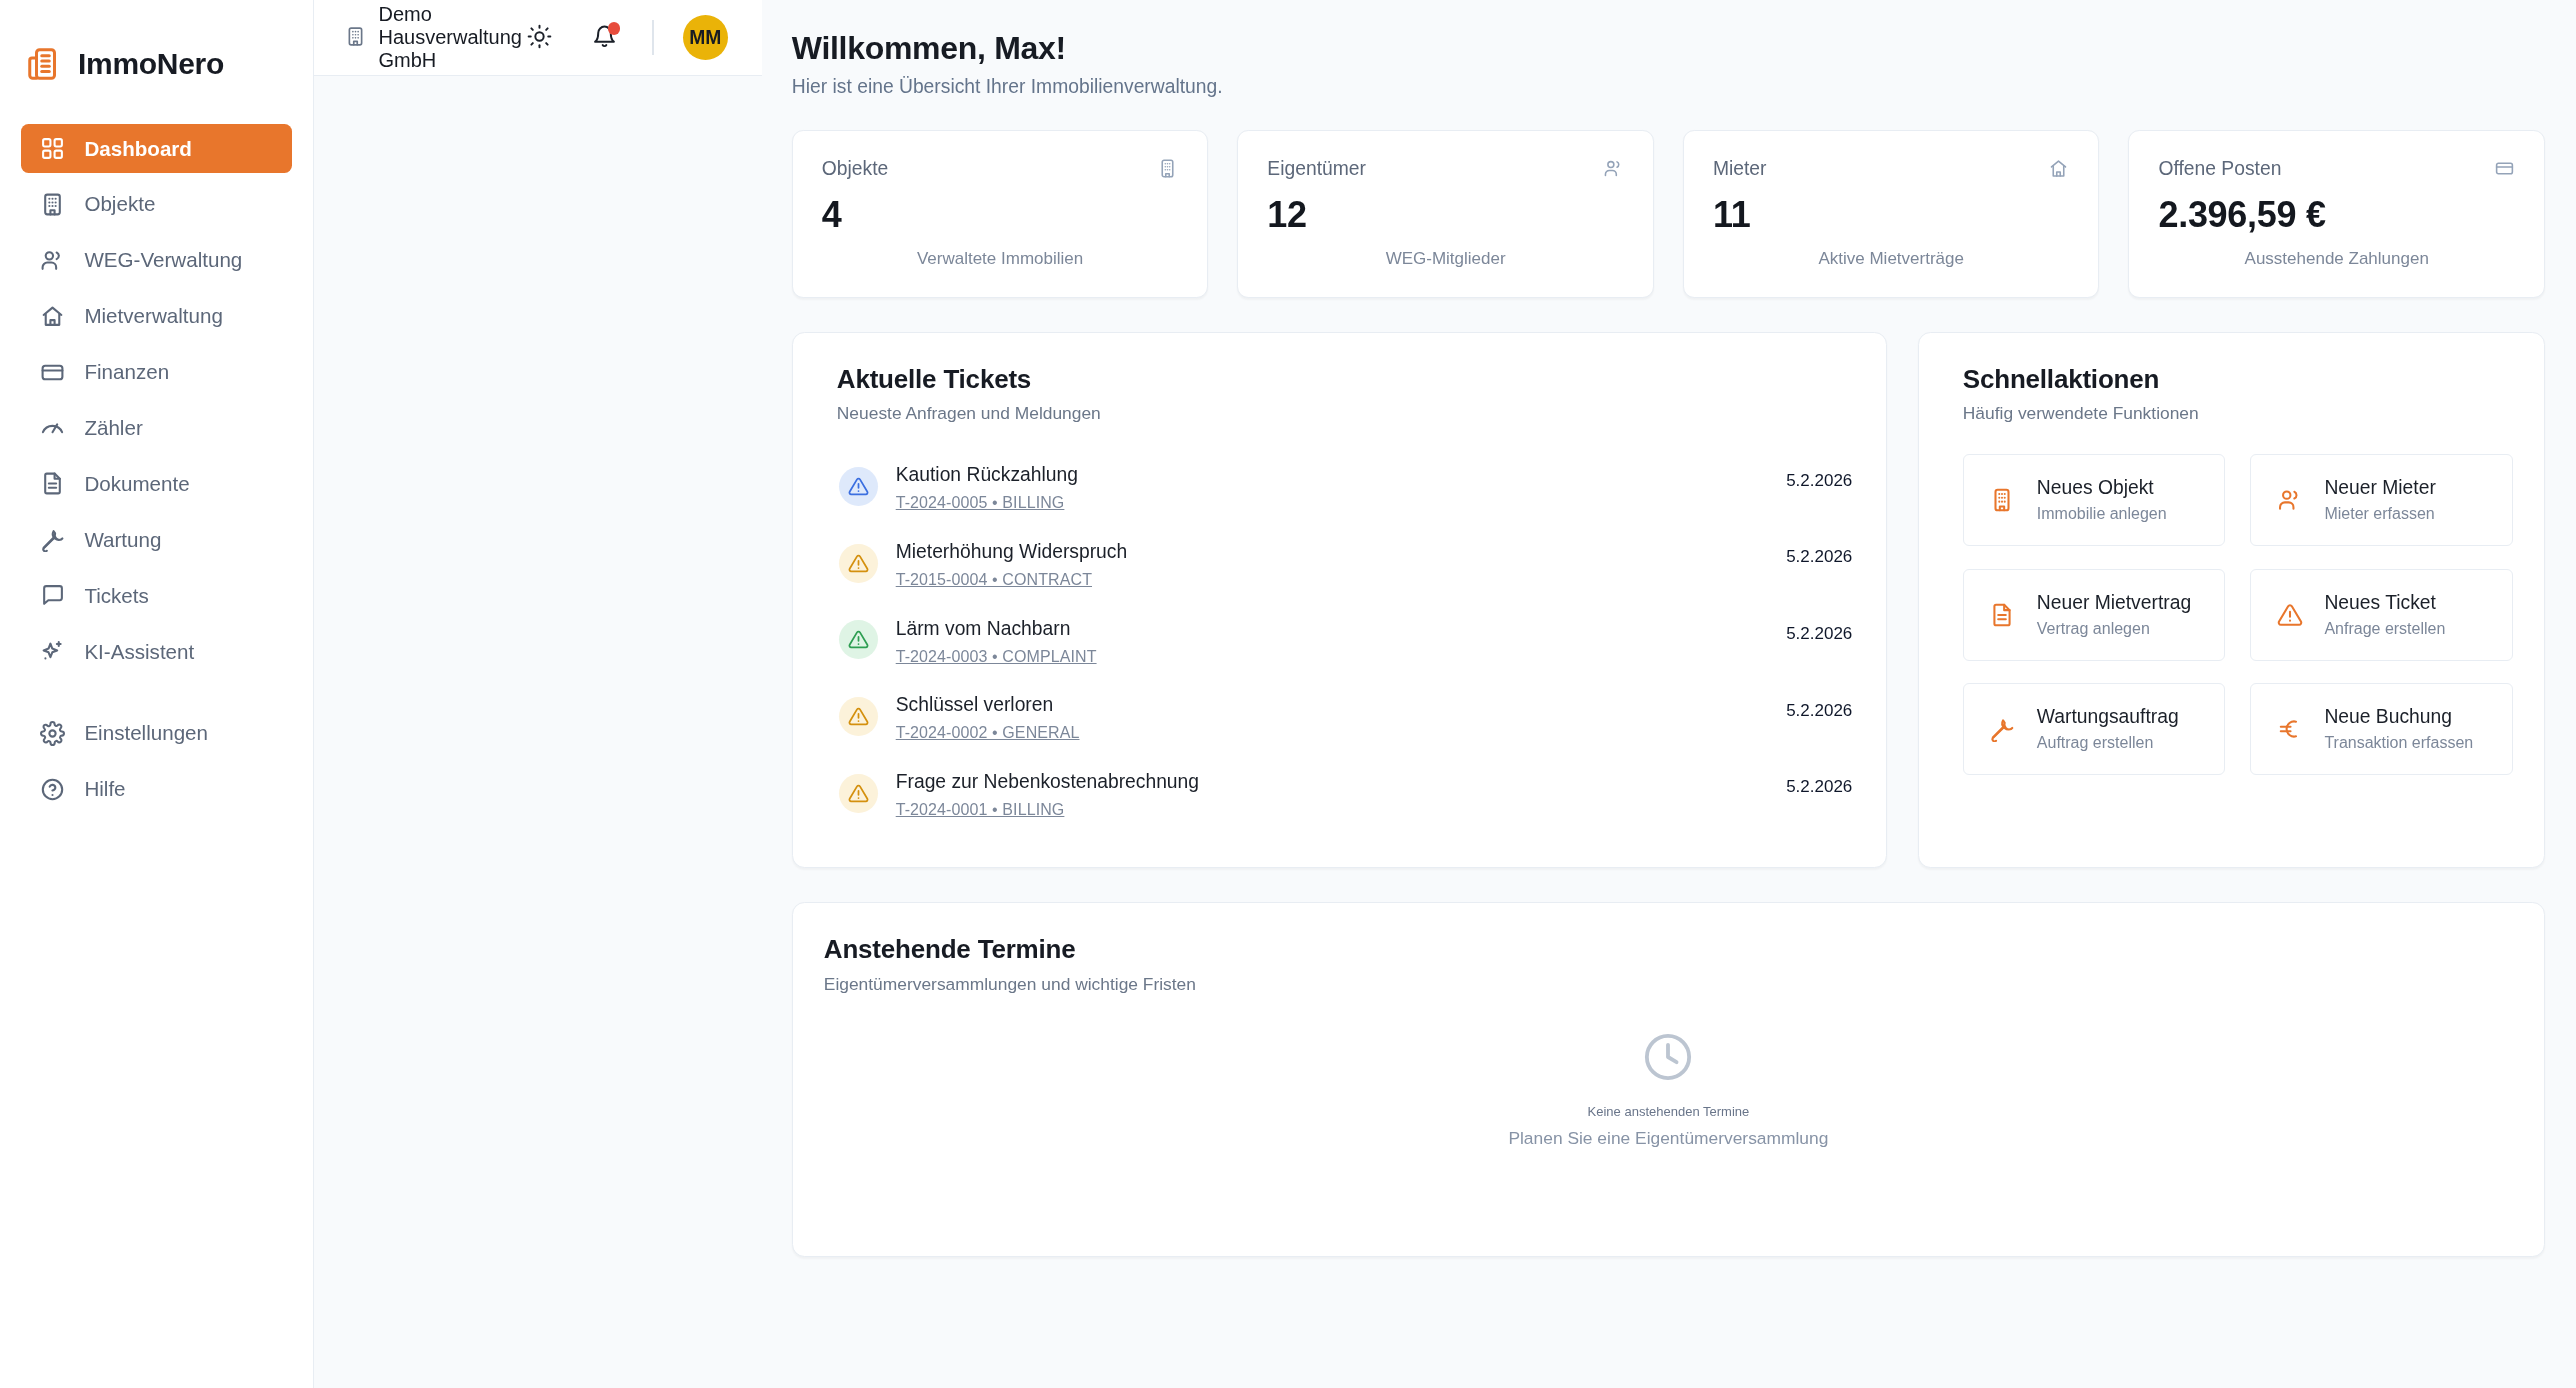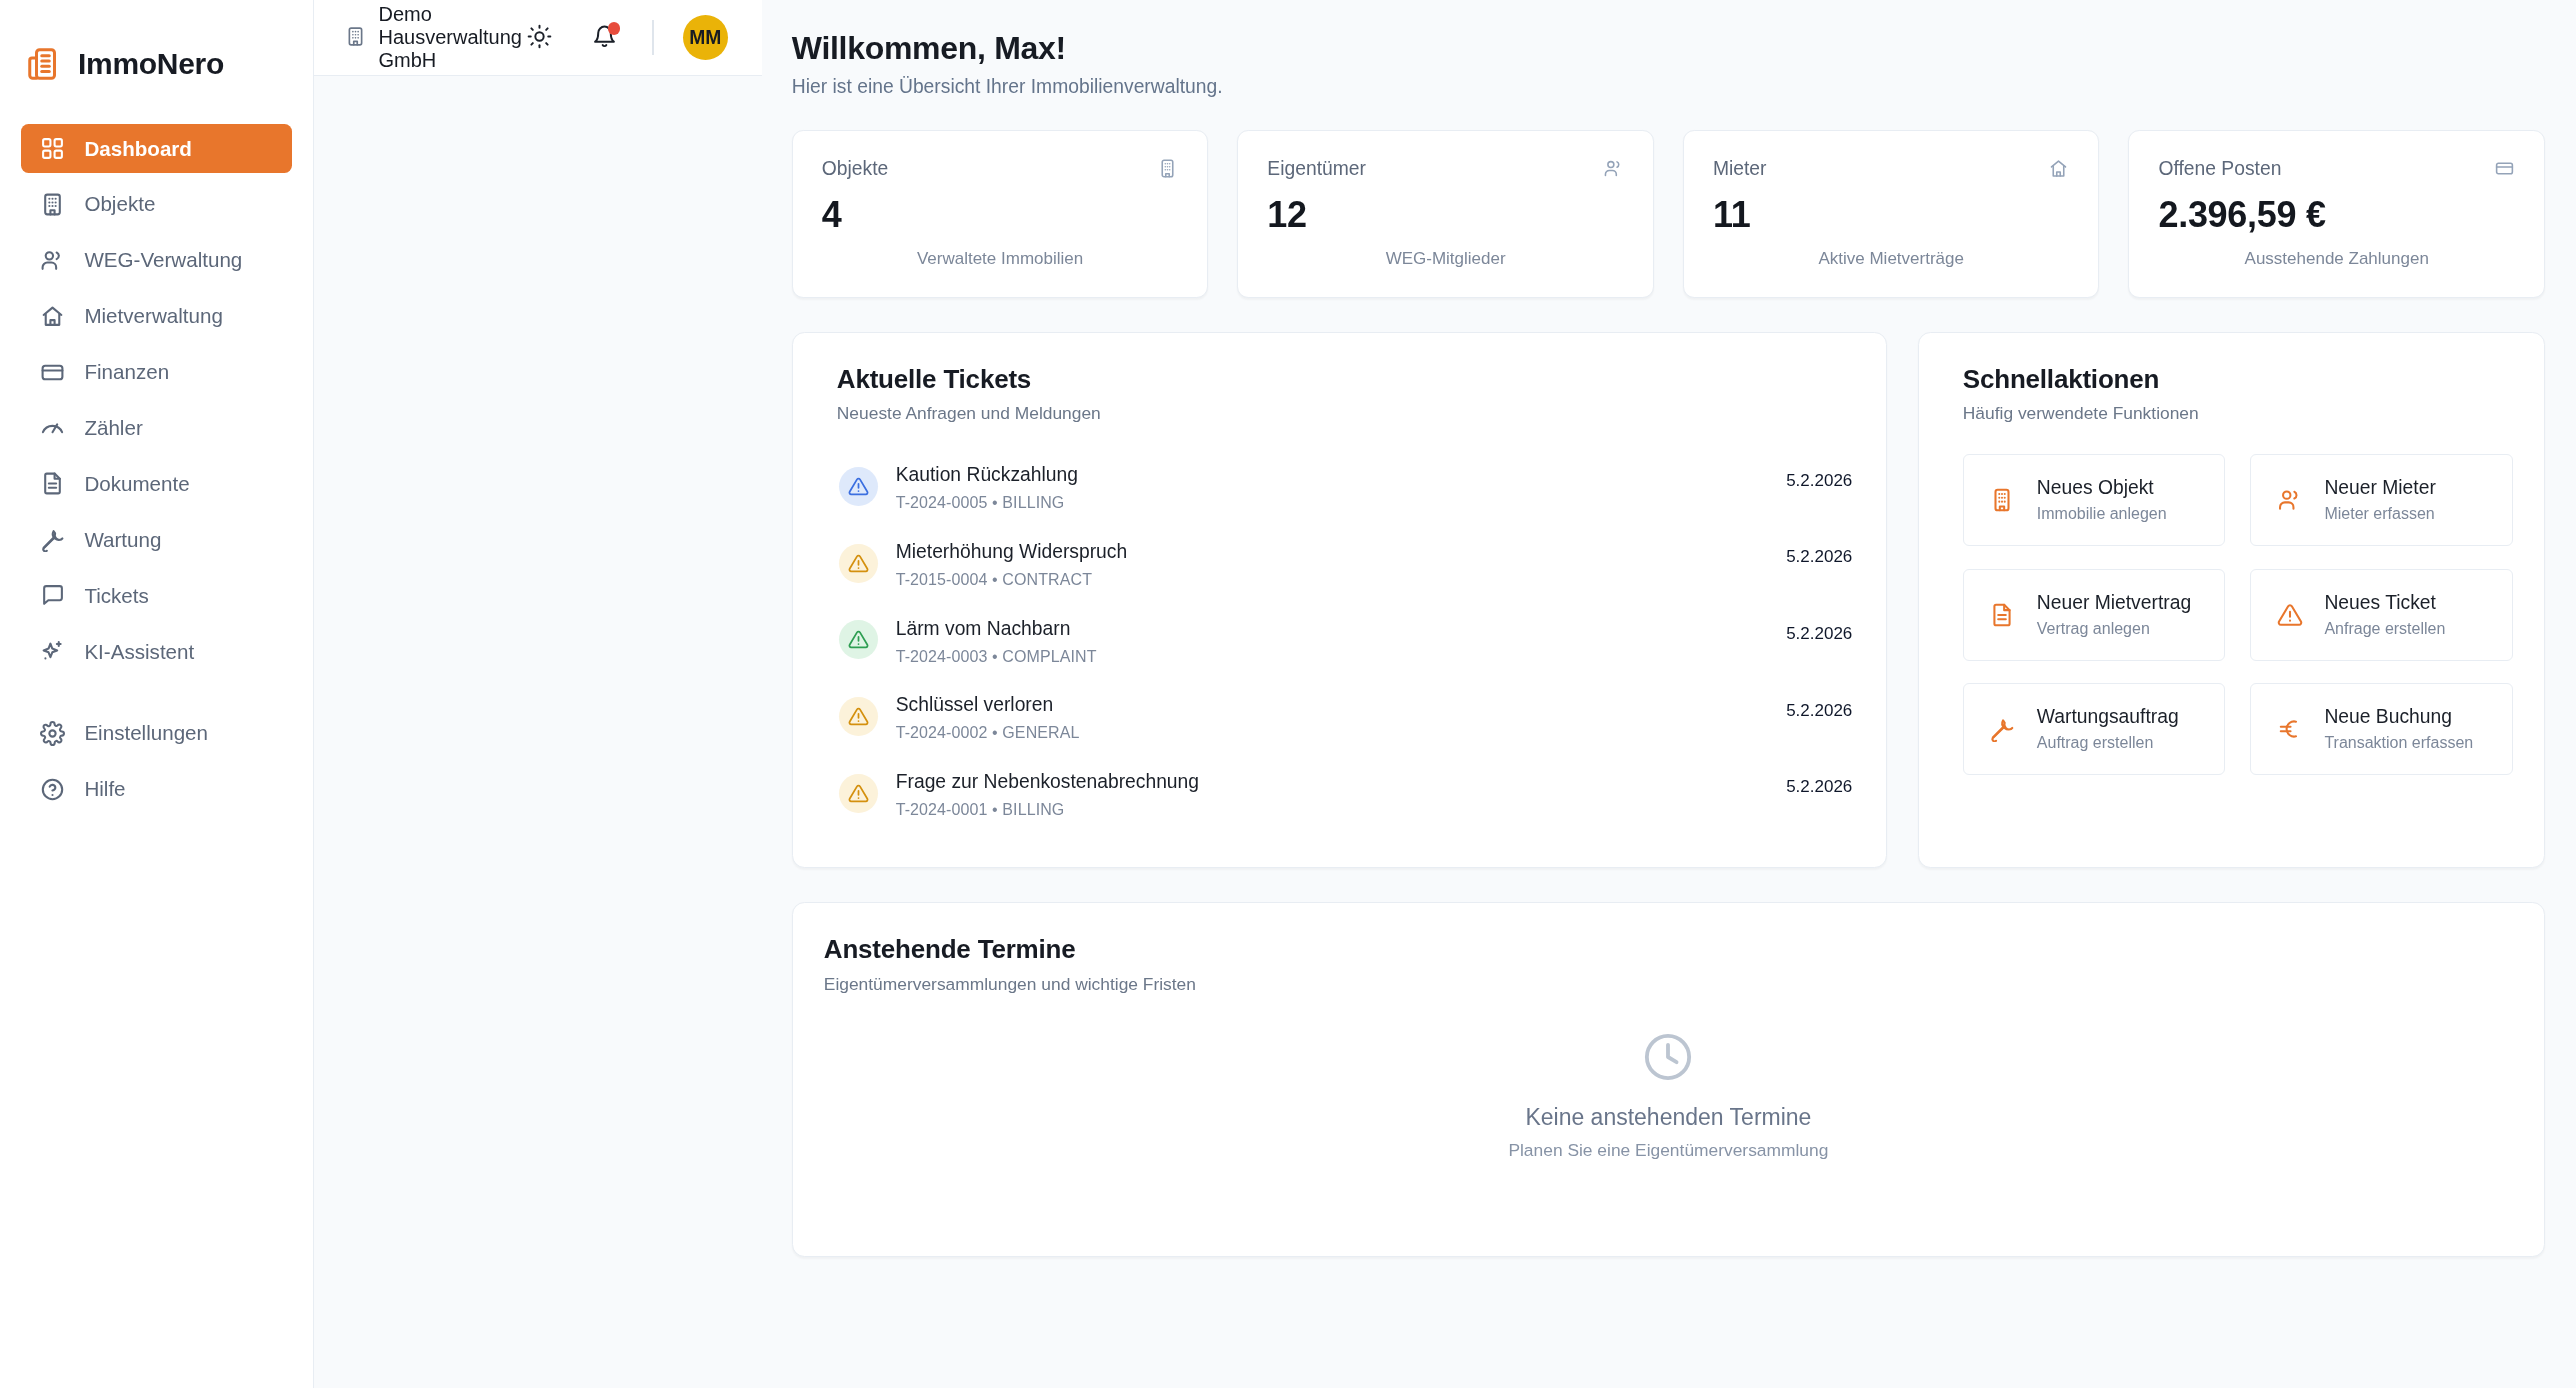--- a/index.html
+++ b/index.html
@@ -96,21 +96,21 @@
   .panel-sub { font-size: 17.4px; color: #6B7789; margin-top: 8.7px; }
 
   .ticket-list { margin-top: 30px; }
   .ticket-row { display: flex; align-items: flex-start; padding: 10px 2.5px 10px 2.5px; margin-bottom: 8.7px; cursor: pointer; }
   .tk-icon-wrap {
     width: 39px; height: 39px; flex: 0 0 39px; border-radius: 50%;
     display: flex; align-items: center; justify-content: center; margin-top: 2.5px;
   }
   .tk-body { flex: 1; padding-left: 17.4px; }
   .tk-title { font-size: 19.3px; color: #1B2029; font-weight: 400; }
-  .tk-meta { font-size: 16px; color: #7C8799; margin-top: 8px; letter-spacing: 0.1px; }
+  .tk-meta { font-size: 16px; color: #7C8799; margin-top: 8px; letter-spacing: 0.1px; text-decoration: underline; }
   .tk-date { font-size: 17px; color: #0f172a; padding-top: 6.2px; white-space: nowrap; }
 
   .qa-grid { display: grid; grid-template-columns: 1fr 1fr; gap: 22.4px 25px; margin-top: 30px; }
   .qa-card {
     border: 1.9px solid #E8EDF3; border-radius: 6px;
     height: 92px; padding: 0 24px;
     display: flex; align-items: center; gap: 20px;
     background: #FFFFFF; cursor: pointer;
   }
   .qa-ico { width: 29px; height: 29px; flex: 0 0 29px; color: #E8762C; display: flex; align-items: center; justify-content: center; }
@@ -126,21 +126,21 @@
     border-radius: 12.5px;
     box-shadow: 0 1.2px 1.9px rgba(16,24,40,0.035);
     padding: 31px 31px 37px 31px;
     height: 355px;
   }
   .appt-empty {
     display: flex; flex-direction: column; align-items: center; justify-content: center;
     margin-top: 35px;
   }
   .clock { color: #BCC5D1; }
-  .appt-empty-title { font-size: 23px; color: #69758A; margin-top: 18.7px; }
+  .appt-empty-title { font-size: 13px; color: #69758A; margin-top: 18.7px; }
   .appt-empty-sub { font-size: 17.4px; color: #8793A6; margin-top: 8.7px; }
 </style>
 </head>
 <body>
 
 <div class="app">
 
   <aside class="sidebar">
 
     <div class="brand">

